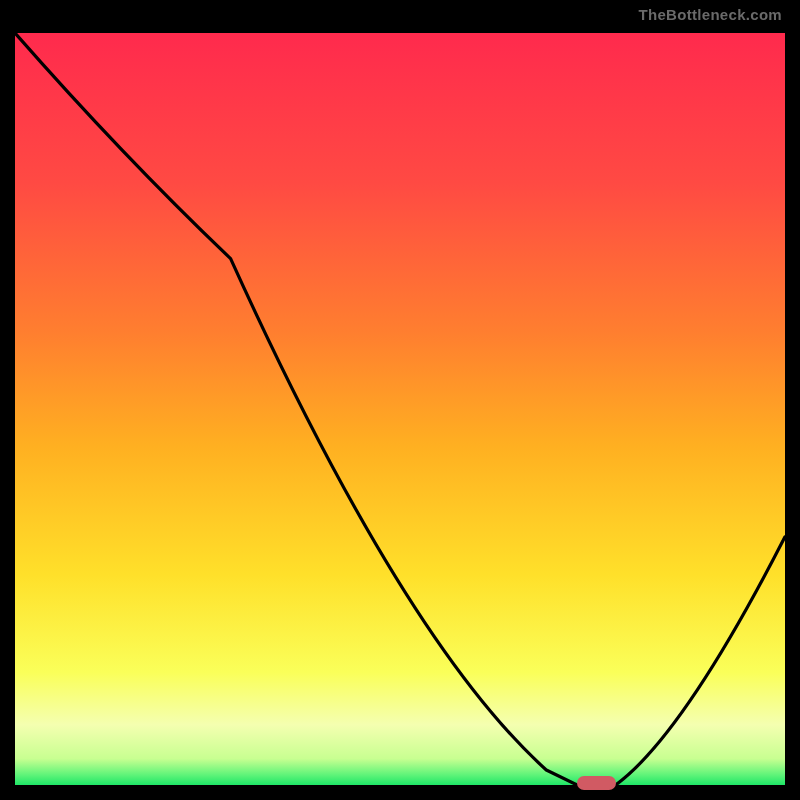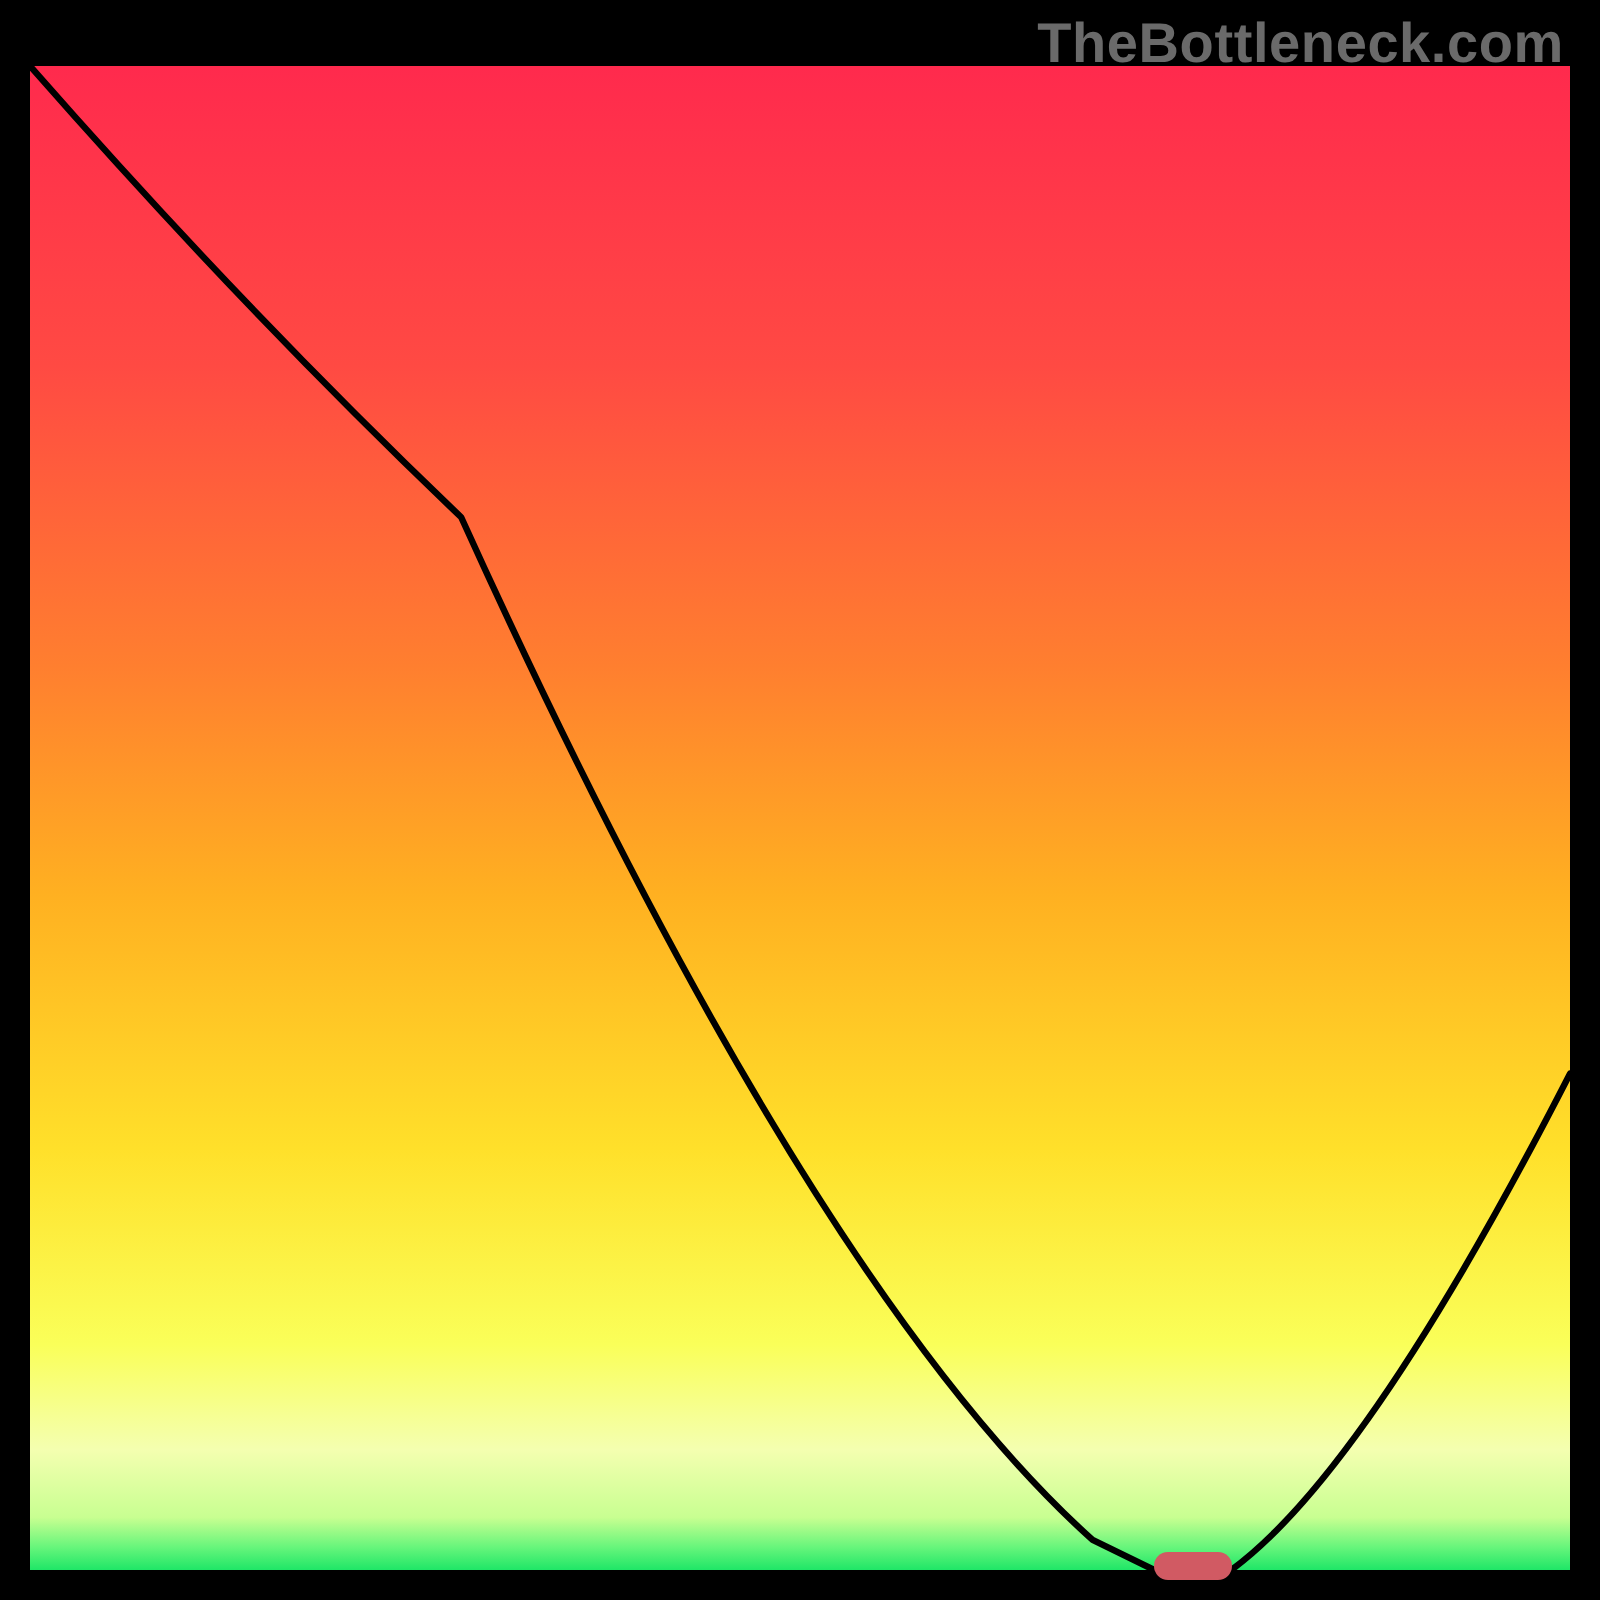--- a/index.html
+++ b/index.html
@@ -21,21 +21,21 @@
   .frame svg {
     display: block;
     width: 100%;
     height: 100%;
   }
   .watermark {
     position: absolute;
     top: 6px;
     right: 18px;
     font-family: Arial, Helvetica, sans-serif;
-    font-size: 28px;
+    font-size: 15px;
     font-weight: bold;
     color: #6a6a6a;
     letter-spacing: 0.3px;
   }
   .marker {
     position: absolute;
     width: 42px;
     height: 14px;
     background: #d15a63;
     border-radius: 7px;

